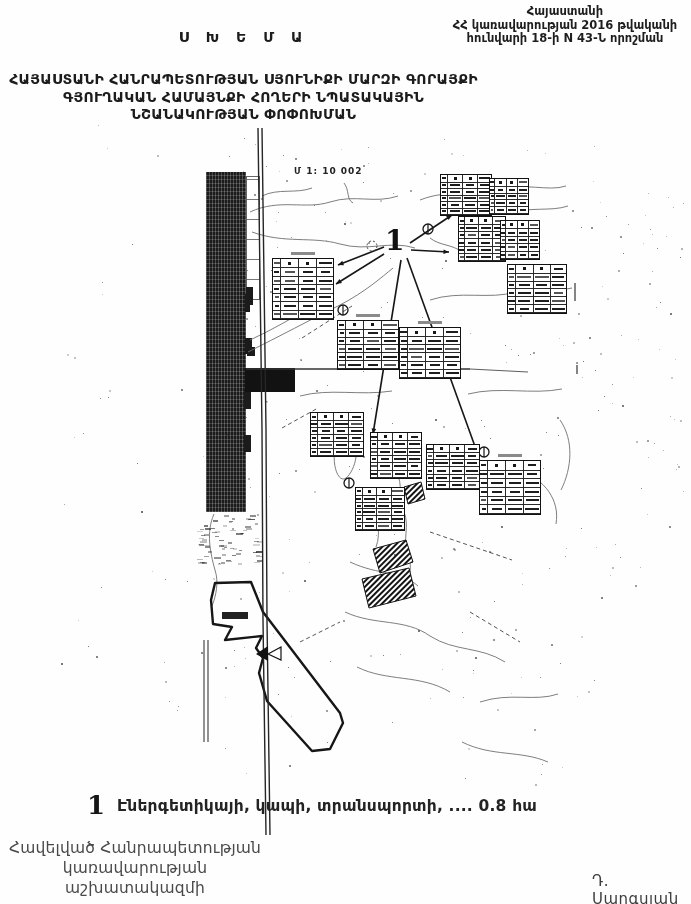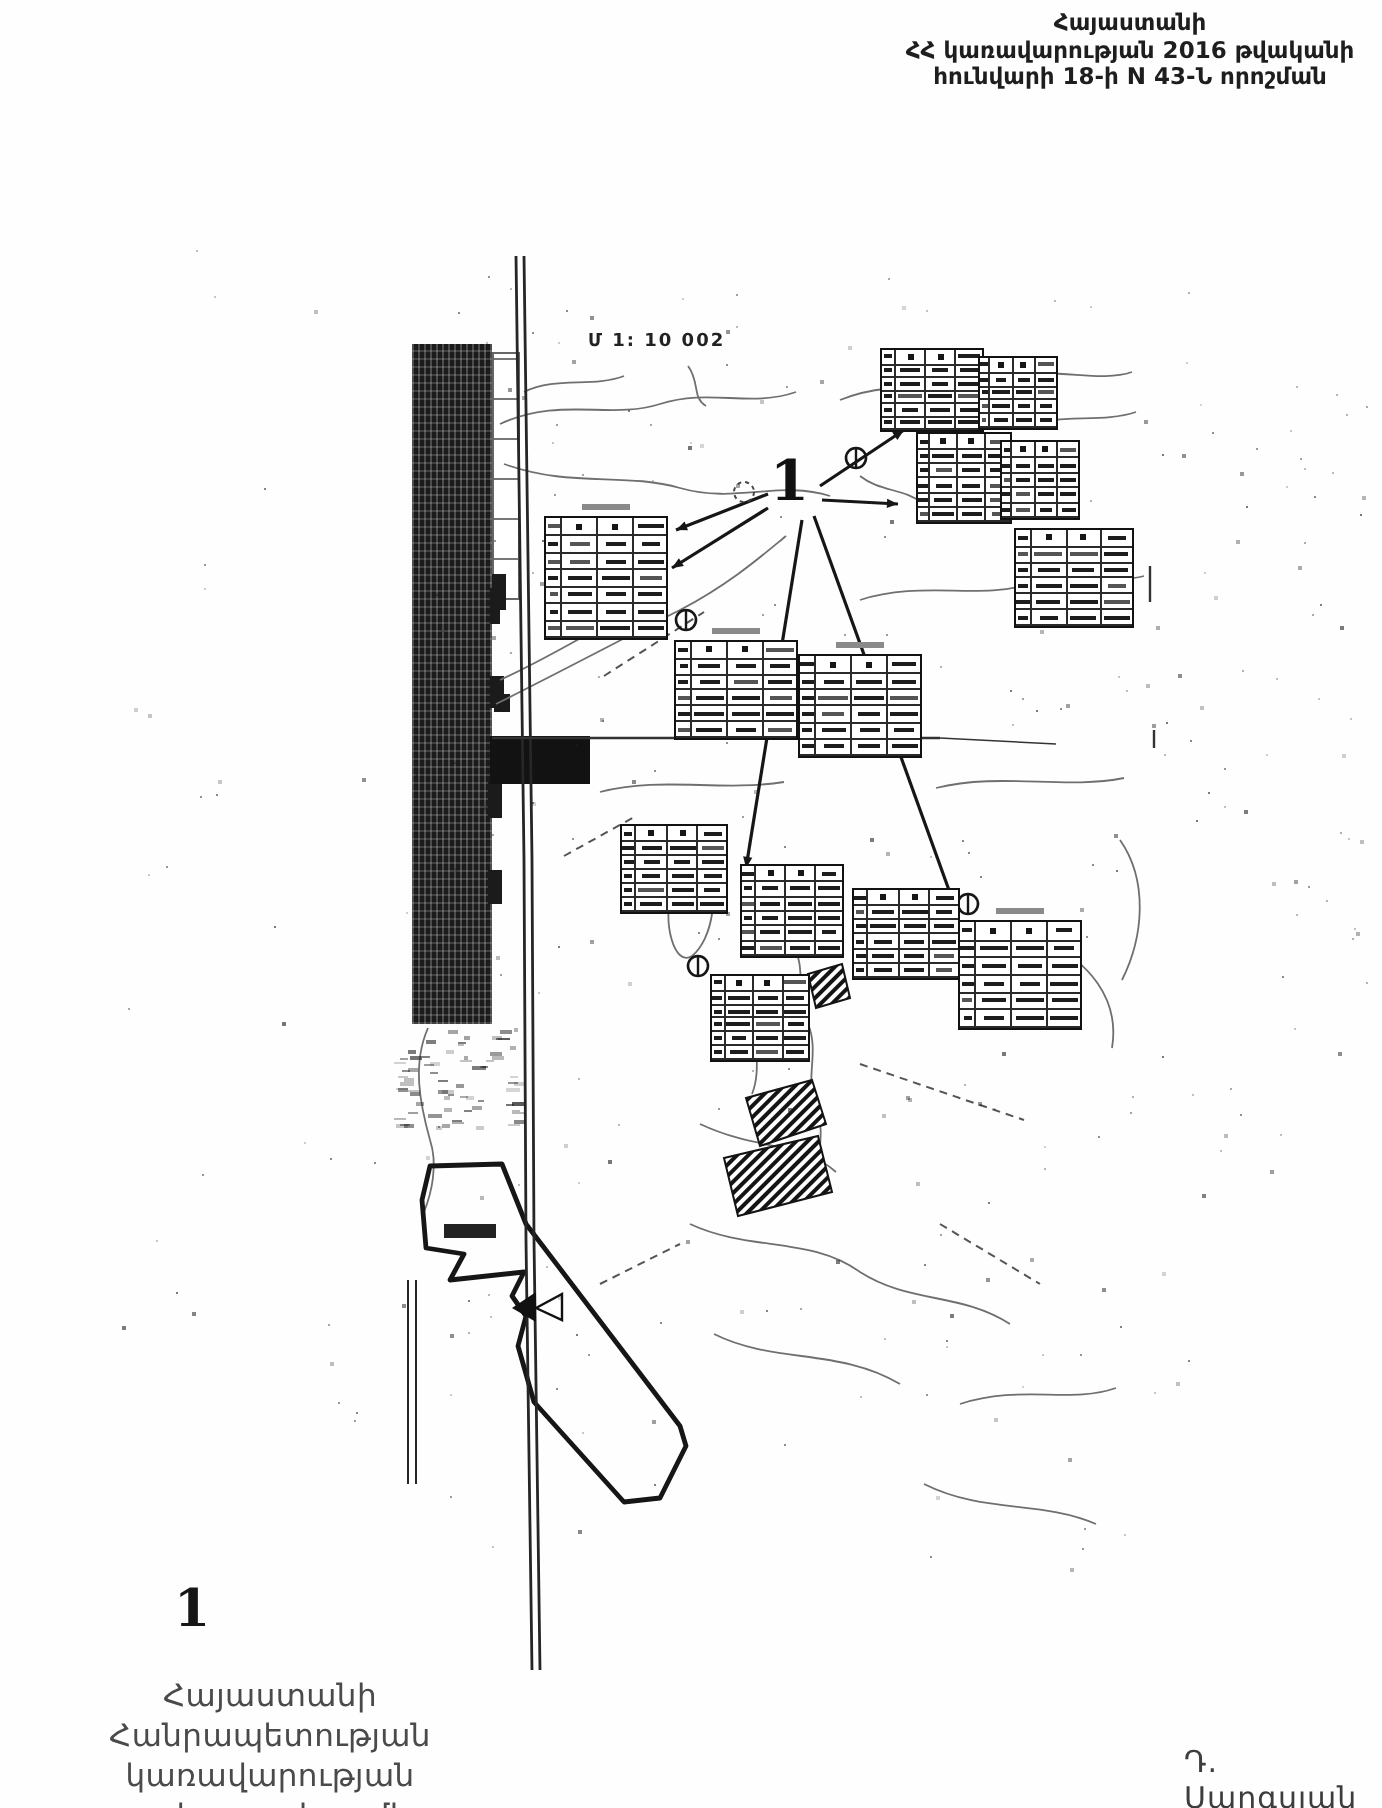--- a/index.html
+++ b/index.html
@@ -52,20 +52,26 @@
 <body>
 
 <div id="page">
 
   <div class="abs" id="appendix">
     <div>Հայաստանի</div>
     <div>ՀՀ կառավարության 2016 թվականի</div>
     <div>հունվարի 18-ի N 43-Ն որոշման</div>
   </div>
 
+  <div class="abs" id="heading">
+    <div id="doc-title">Ս Խ Ե Մ Ա</div>
+    <div class="subtitle-line">ՀԱՅԱՍՏԱՆԻ ՀԱՆՐԱՊԵՏՈՒԹՅԱՆ ՍՅՈՒՆԻՔԻ ՄԱՐԶԻ ԳՈՐԱՅՔԻ</div>
+    <div class="subtitle-line">ԳՅՈՒՂԱԿԱՆ ՀԱՄԱՅՆՔԻ ՀՈՂԵՐԻ ՆՊԱՏԱԿԱՅԻՆ</div>
+    <div class="subtitle-line">ՆՇԱՆԱԿՈՒԹՅԱՆ ՓՈՓՈԽՄԱՆ</div>
+  </div>
 
   <div class="abs" id="map">
     <div class="abs" id="strip"></div>
     <div class="abs" id="tick-column"></div>
     <div class="abs" id="scale-label">Մ 1: 10 002</div>
     <svg id="linework" width="691" height="904" viewBox="0 0 691 904">
         <defs>
           <pattern id="hatchPat" width="4" height="4" patternUnits="userSpaceOnUse" patternTransform="rotate(45)">
             <rect width="4" height="4" fill="#fff"></rect>
             <rect width="2" height="4" fill="#141414"></rect>
@@ -1098,24 +1104,25 @@
   <div class="nubs" style="left: 243.585px; top: 435.346px; width: 7.10986px; height: 16.54px;"></div>
       <div class="nubs" style="left: 246.535px; top: 346.885px; width: 8.47958px; height: 9.41188px;"></div>
       <div class="nubs" style="left: 243.6px; top: 390.07px; width: 7.76499px; height: 18.5118px;"></div>
       <div class="nubs" style="left: 245.222px; top: 337.845px; width: 6.86442px; height: 16.2192px;"></div>
       <div class="nubs" style="left: 246.198px; top: 287.232px; width: 7.10154px; height: 18.1513px;"></div>
       <div class="nubs" style="left: 244.742px; top: 293.835px; width: 5.42948px; height: 18.4016px;"></div>
     </div>
 
   <div class="abs" id="legend">
     <span class="abs" id="legend-marker">1</span>
+    <span class="abs" id="legend-text">Էներգետիկայի, կապի, տրանսպորտի, .... 0.8 հա</span>
   </div>
 
   <div class="abs" id="signature">
-    <div>Հայաստանի Հանրապետության</div>
+    <div>Հավելված Հանրապետության</div>
     <div>կառավարության աշխատակազմի</div>
 
   </div>
   <div class="abs" id="signer-name">Դ. Սարգսյան</div>
 
 <div class="noise-dot" style="left: 309.102px; top: 271.678px; width: 1px; height: 1px; opacity: 0.390989;"></div>
     <div class="noise-dot" style="left: 380.235px; top: 199.596px; width: 2px; height: 2px; opacity: 0.260218;"></div>
     <div class="noise-dot" style="left: 558.324px; top: 435.17px; width: 1px; height: 1px; opacity: 0.60532;"></div>
     <div class="noise-dot" style="left: 507.138px; top: 495.63px; width: 2px; height: 2px; opacity: 0.304484;"></div>
     <div class="noise-dot" style="left: 511.273px; top: 348.945px; width: 1px; height: 1px; opacity: 0.406275;"></div>

